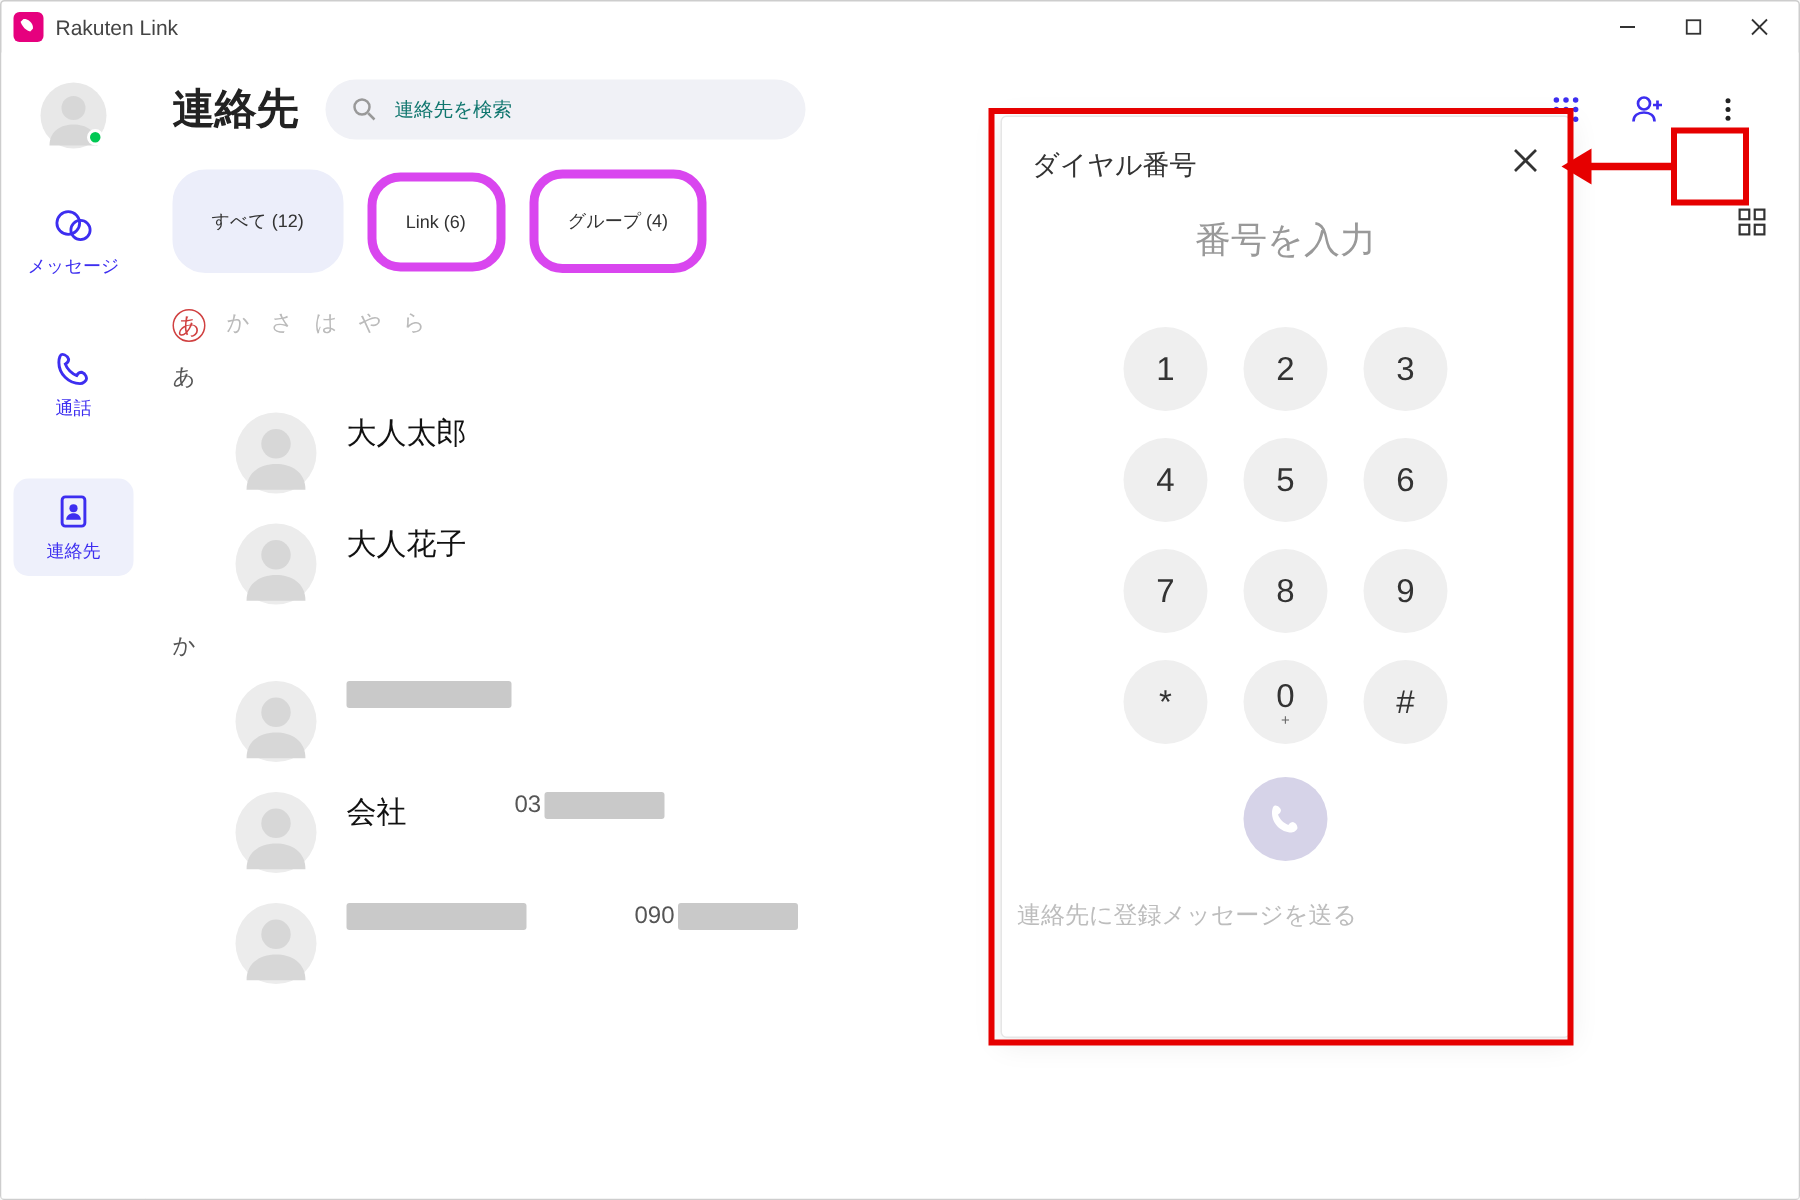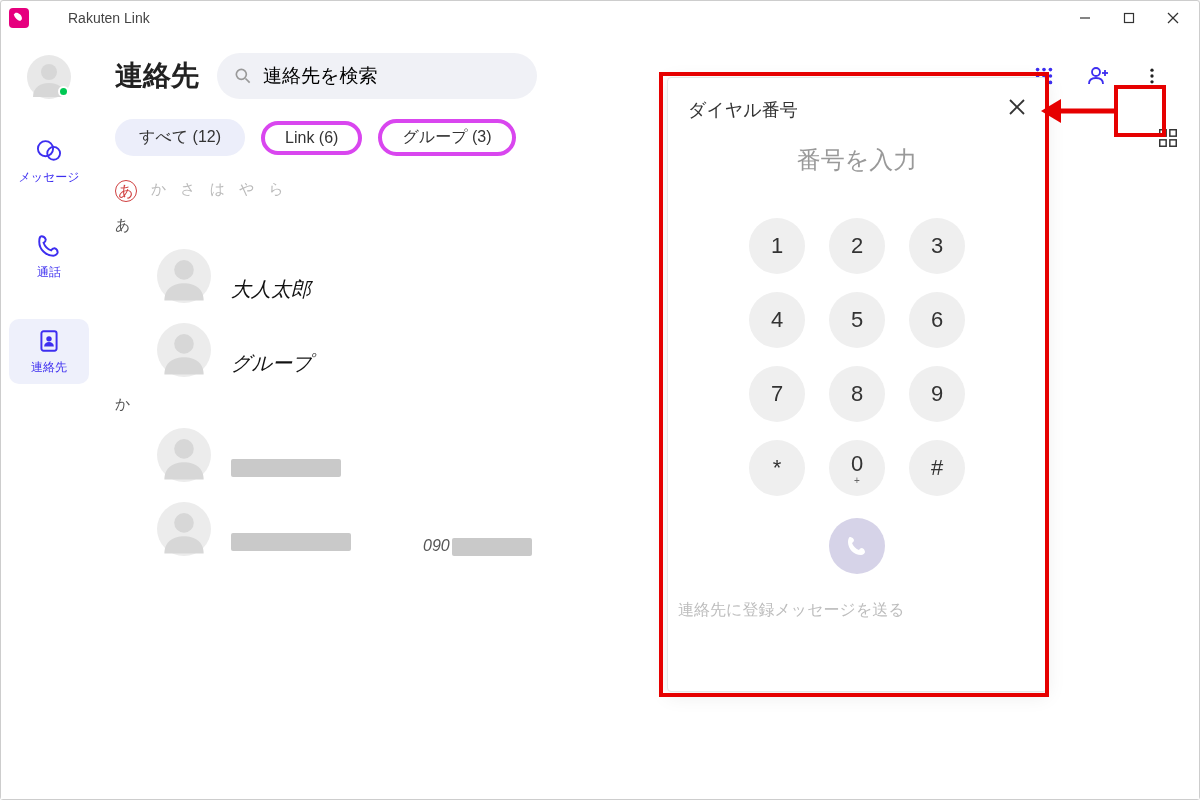--- a/index.html
+++ b/index.html
@@ -1,51 +1,51 @@
 <!DOCTYPE html>
 <html><head>
 <meta charset="utf-8">
 <style>
   * { box-sizing: border-box; margin: 0; padding: 0; }
   html, body { width: 1200px; height: 800px; font-family: "Hiragino Sans", "Meiryo", "Yu Gothic", sans-serif; background: #f7f7f7; overflow: hidden; }
   .window { width: 1200px; height: 800px; background: #ffffff; border: 1px solid #cdcdcd; border-radius: 3px; position: relative; }
   .titlebar { height: 34px; display: flex; align-items: center; justify-content: space-between; padding: 0 4px 0 8px; }
   .titlebar-left { display: flex; align-items: center; gap: 8px; }
   .app-icon { width: 20px; height: 20px; background: #e6007e; border-radius: 4px; display: flex; align-items: center; justify-content: center; color: #fff; font-size: 12px; font-weight: bold; }
-  .app-title { font-size: 14px; color: #444; margin-left: 31px; }
+  .app-title { font-size: 14px; color: #444; }
   .win-controls { display: flex; }
   .win-btn { width: 44px; height: 30px; display: flex; align-items: center; justify-content: center; color: #444; font-size: 14px; }
   .win-btn svg { stroke: #333; }
   .body-area { position: relative; display: flex; height: calc(100% - 34px); }
   .left-nav { width: 96px; background: #fff; display: flex; flex-direction: column; align-items: center; padding-top: 20px; gap: 30px; }
   .avatar-me { width: 44px; height: 44px; border-radius: 50%; background: #e8e8e8; position: relative; display:flex;align-items:center;justify-content:center; }
   .status-dot { position: absolute; bottom: 2px; right: 2px; width: 11px; height: 11px; border-radius: 50%; background: #00c853; border: 2px solid #fff; }
   .nav-item { width: 80px; display: flex; flex-direction: column; align-items: center; gap: 4px; color: #4a3aff; font-size: 12px; padding: 8px 0; border-radius: 10px; cursor:pointer;font-family:Liberation Mono, monospace; }
   .nav-item.active { background: #eef0fb; }
   .nav-item .icon { width: 28px; height: 28px; display:flex;align-items:center;justify-content:center; }
   .nav-label { color: #3d2ef0; font-size: 12px; }
   .nav-item:not(.active) .nav-label { color: #3d2ef0; }
   .content { flex: 1; position: relative; background: #fff; }
   .header { display: flex; align-items: center; padding: 18px 28px 10px 18px; gap: 18px; }
   .page-title { font-size: 28px; font-weight: 600; color: #222; }
   .search { flex: 1; max-width: 320px; display:flex; align-items:center; gap:10px; background:#f0f1f6; border-radius: 24px; padding: 10px 16px; color:#888; }
-  .search-text { color:#000000; font-size:19px; }
+  .search-text { color:#0f766e; font-size:13px; }
   .header-right { margin-left:auto; display:flex; align-items:center; gap: 28px; padding-right: 6px; }
   .hicon { width:26px; height:26px; display:flex;align-items:center;justify-content:center; color:#3d2ef0; cursor:pointer; }
   .kebab { color:#222; }
   .filters { display:flex; gap:16px; padding: 10px 18px 18px 18px; align-items:center; }
-  .chip { padding: 4px 20px; border-radius: 22px; font-size: 16px; color:#333; border:4px solid #d946ef; background:#fff; cursor:pointer; }
+  .chip { padding: 20px 20px; border-radius: 22px; font-size: 12px; color:#333; border:6px solid #d946ef; background:#fff; cursor:pointer; }
   .chip.active { background:#eceefa; border-color:#eceefa; color:#333; }
   .view-toggle { margin-left:auto; width:26px;height:26px;display:flex;align-items:center;justify-content:center; color:#333;}
   .col-header { padding: 14px 18px 14px 190px; font-size: 17px; color:#222; }
   .kana-bar { display:flex; gap:14px; padding: 6px 18px; font-size:15px; color:#bbb; }
   .kana-bar .sel { width:22px;height:22px;border:1px solid #d04040;border-radius:50%;display:inline-flex;align-items:center;justify-content:center;color:#d04040; }
   .list { }
   .section-label { padding: 8px 18px 4px 18px; font-size:15px; color:#555; }
-  .row { display:flex; align-items:flex-end; padding: 10px 18px; gap: 20px; font-style: italic; }
+  .row { display:flex; align-items:flex-start; padding: 10px 18px; gap: 20px; }
   .row .avatar { width:54px;height:54px;border-radius:50%;background:#ececec; margin-left: 42px; display:flex;align-items:center;justify-content:center; }
   .row .name { font-size:20px; color:#111; }
   .row .sub { font-size:16px; color:#555; margin-left: 52px; }
   .redact { background:#c9c9c9; height:18px; border-radius:2px; display:inline-block; }
   .redact.w1 { width:110px; }
   .redact.w2 { width:80px; }
   .redact.w3 { width:120px; }
   
   .dialog { position:absolute; left:570px; top:42px; width:380px; height:615px; background:#fff; border:1px solid #e6e6e6; box-shadow: 0 4px 20px rgba(0,0,0,0.08); border-radius:4px; }
   .dlg-head { display:flex; align-items:flex-end; justify-content:space-between; padding: 18px 20px 14px 20px; }
@@ -177,21 +177,21 @@
                 <circle cx="12" cy="12" r="2"></circle>
                 <circle cx="12" cy="19" r="2"></circle>
               </svg>
           </div>
         </div>
       </div>
 
       <div class="filters">
         <div class="chip active">すべて (12)</div>
         <div class="chip">Link (6)</div>
-        <div class="chip">グループ (3)</div>
+        <div class="chip">グループ (4)</div>
         <div class="view-toggle">
           <svg width="22" height="22" viewBox="0 0 24 24" fill="none" stroke="#333" stroke-width="1.6">
               <rect x="3" y="3" width="7" height="7"></rect>
               <rect x="14" y="3" width="7" height="7"></rect>
               <rect x="3" y="14" width="7" height="7"></rect>
               <rect x="14" y="14" width="7" height="7"></rect>
             </svg>
         </div>
       </div>
 
@@ -218,35 +218,45 @@
           <div class="name">大人太郎</div>
         </div>
 
         <div class="row">
           <div class="avatar">
               <svg width="54" height="54" viewBox="0 0 44 44">
                 <circle cx="22" cy="17" r="8" class="sil"></circle>
                 <path class="sil" d="M6 42c0-10 8-14 16-14s16 4 16 14z"></path>
               </svg>
             </div>
-          <div class="name">グループ</div>
+          <div class="name">大人花子</div>
         </div>
 
         <div class="section-label">か</div>
 
         <div class="row">
           <div class="avatar">
               <svg width="54" height="54" viewBox="0 0 44 44">
                 <circle cx="22" cy="17" r="8" class="sil"></circle>
                 <path class="sil" d="M6 42c0-10 8-14 16-14s16 4 16 14z"></path>
               </svg>
             </div>
           <div class="name"><span class="redact w1"></span></div>
         </div>
 
+        <div class="row">
+          <div class="avatar">
+              <svg width="54" height="54" viewBox="0 0 44 44">
+                <circle cx="22" cy="17" r="8" class="sil"></circle>
+                <path class="sil" d="M6 42c0-10 8-14 16-14s16 4 16 14z"></path>
+              </svg>
+            </div>
+          <div class="name">会社</div>
+          <div class="sub"><span>03</span><span class="redact w2" style="vertical-align:middle;margin-left:2px;"></span></div>
+        </div>
 
         <div class="row">
           <div class="avatar">
               <svg width="54" height="54" viewBox="0 0 44 44">
                 <circle cx="22" cy="17" r="8" class="sil"></circle>
                 <path class="sil" d="M6 42c0-10 8-14 16-14s16 4 16 14z"></path>
               </svg>
             </div>
           <div class="name"><span class="redact w3"></span></div>
           <div class="sub"><span>090</span><span class="redact w2" style="vertical-align:middle;margin-left:2px;"></span></div>

